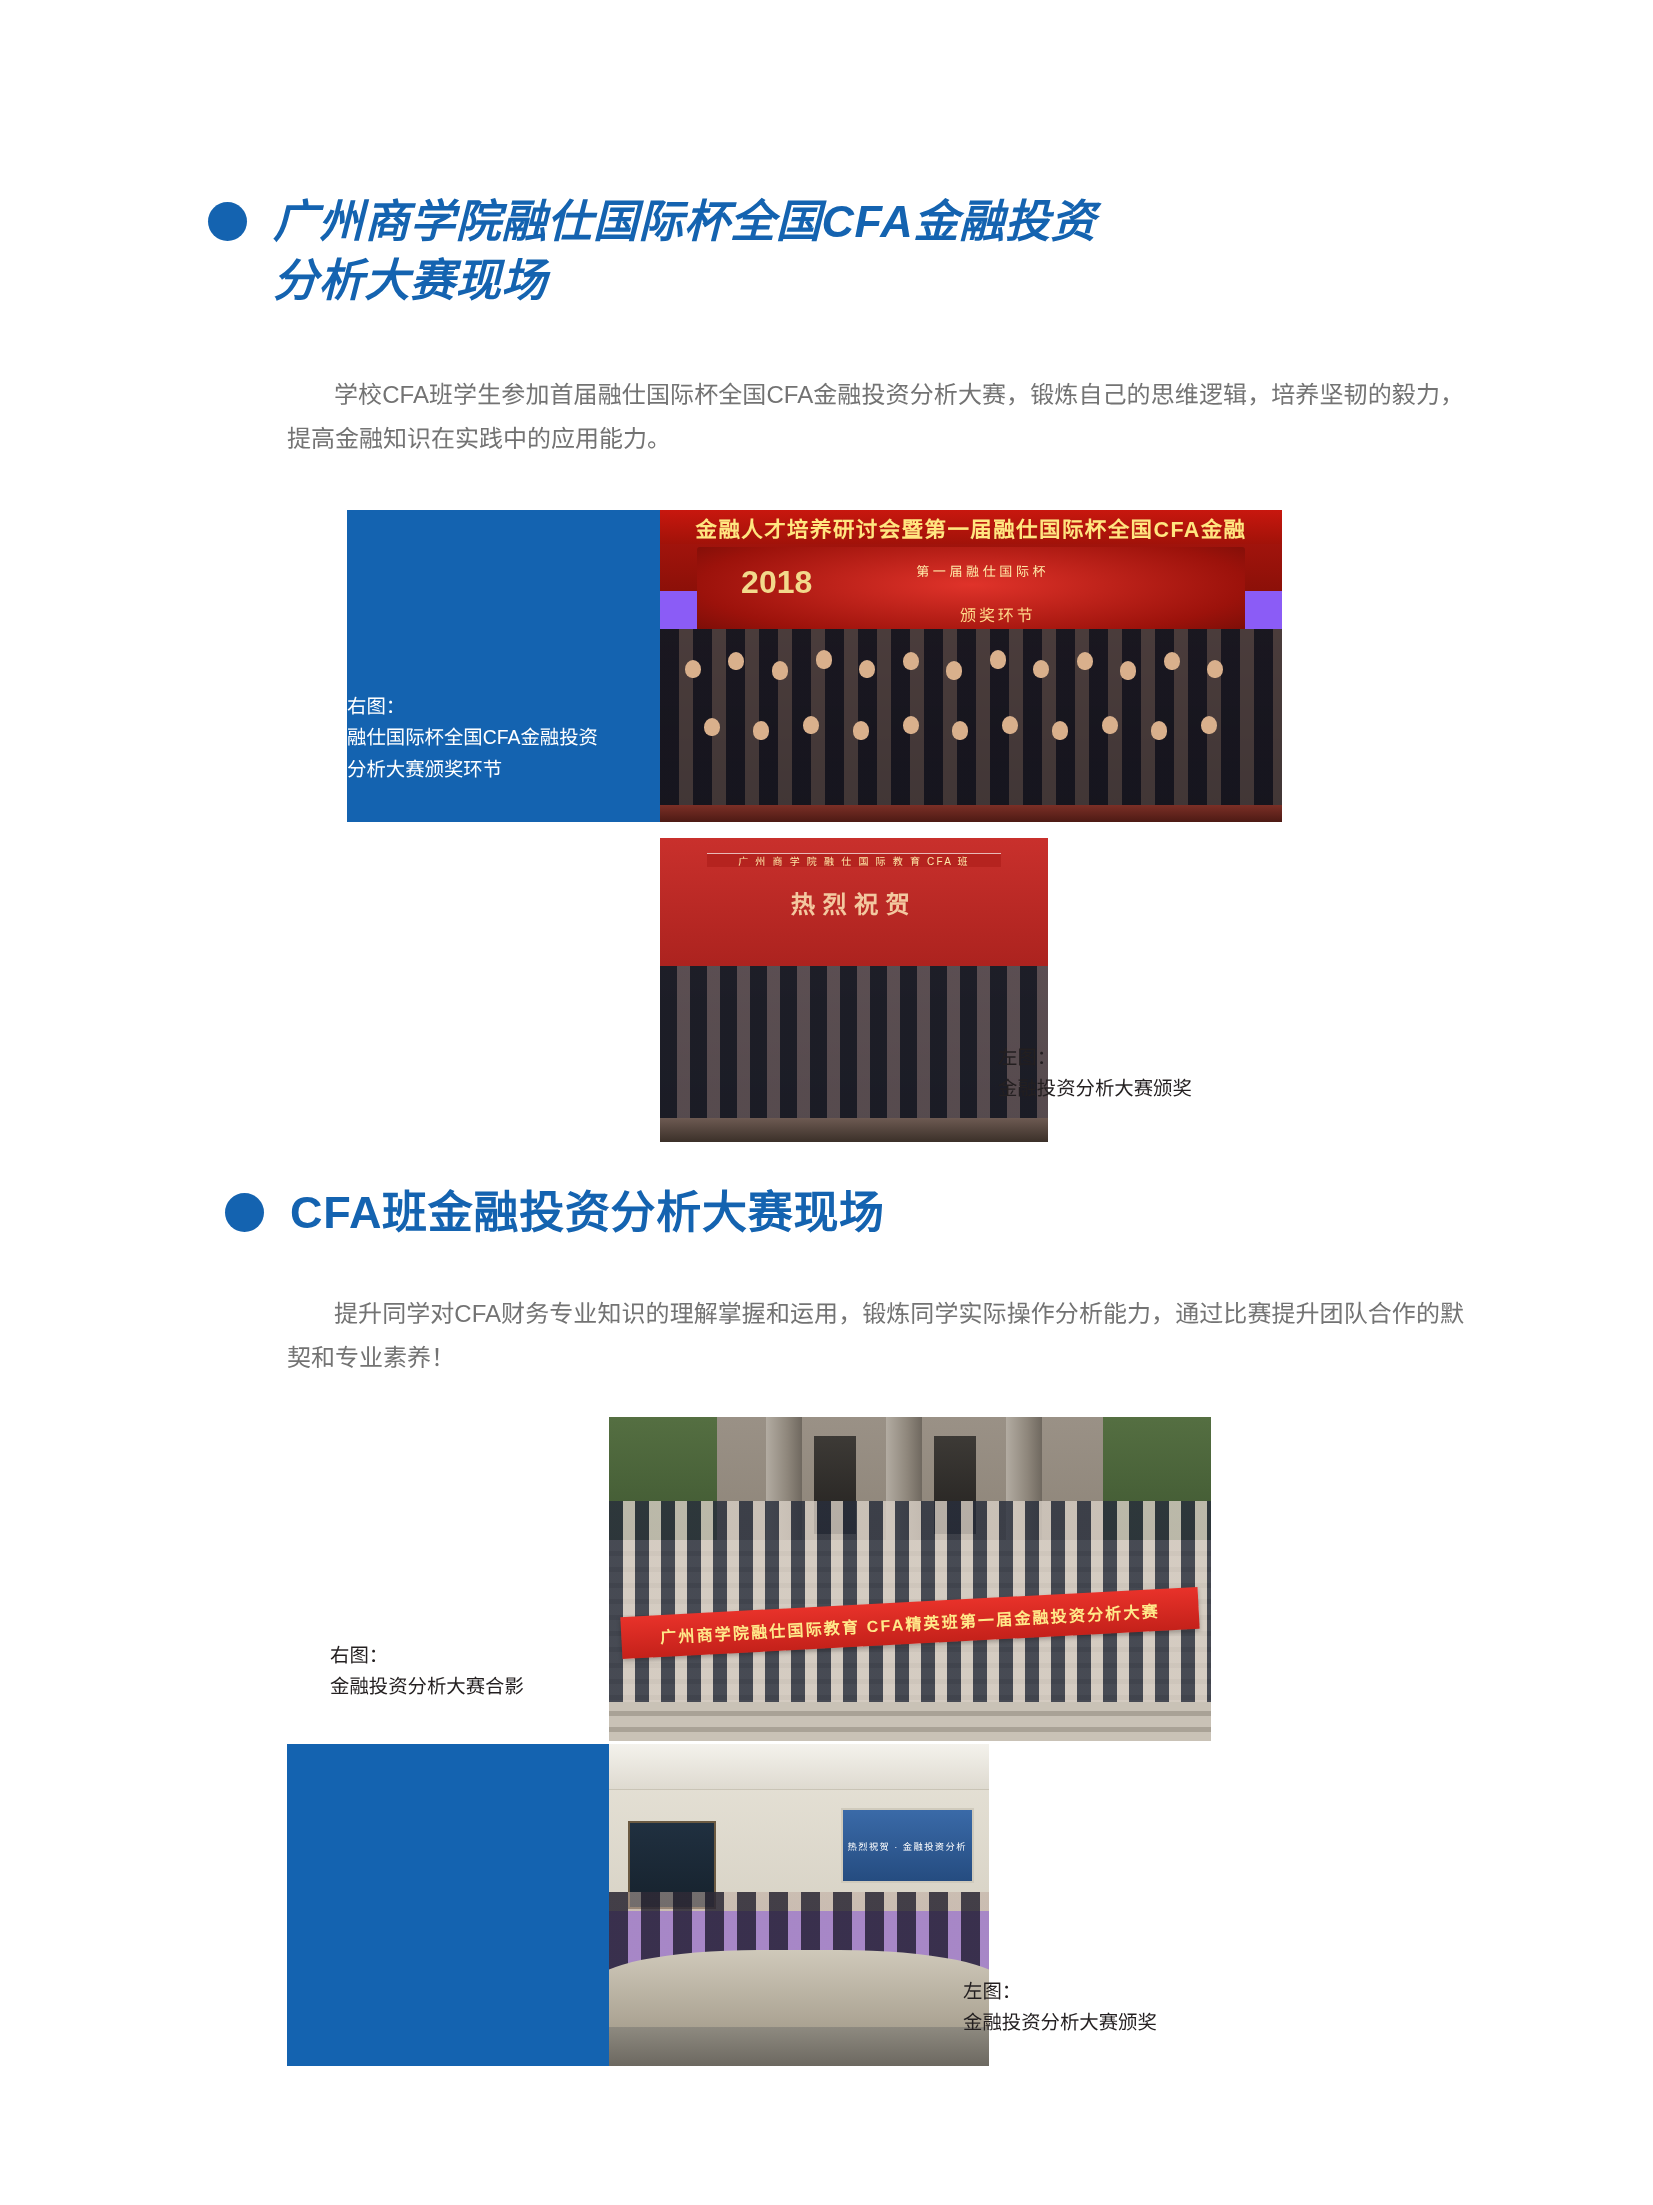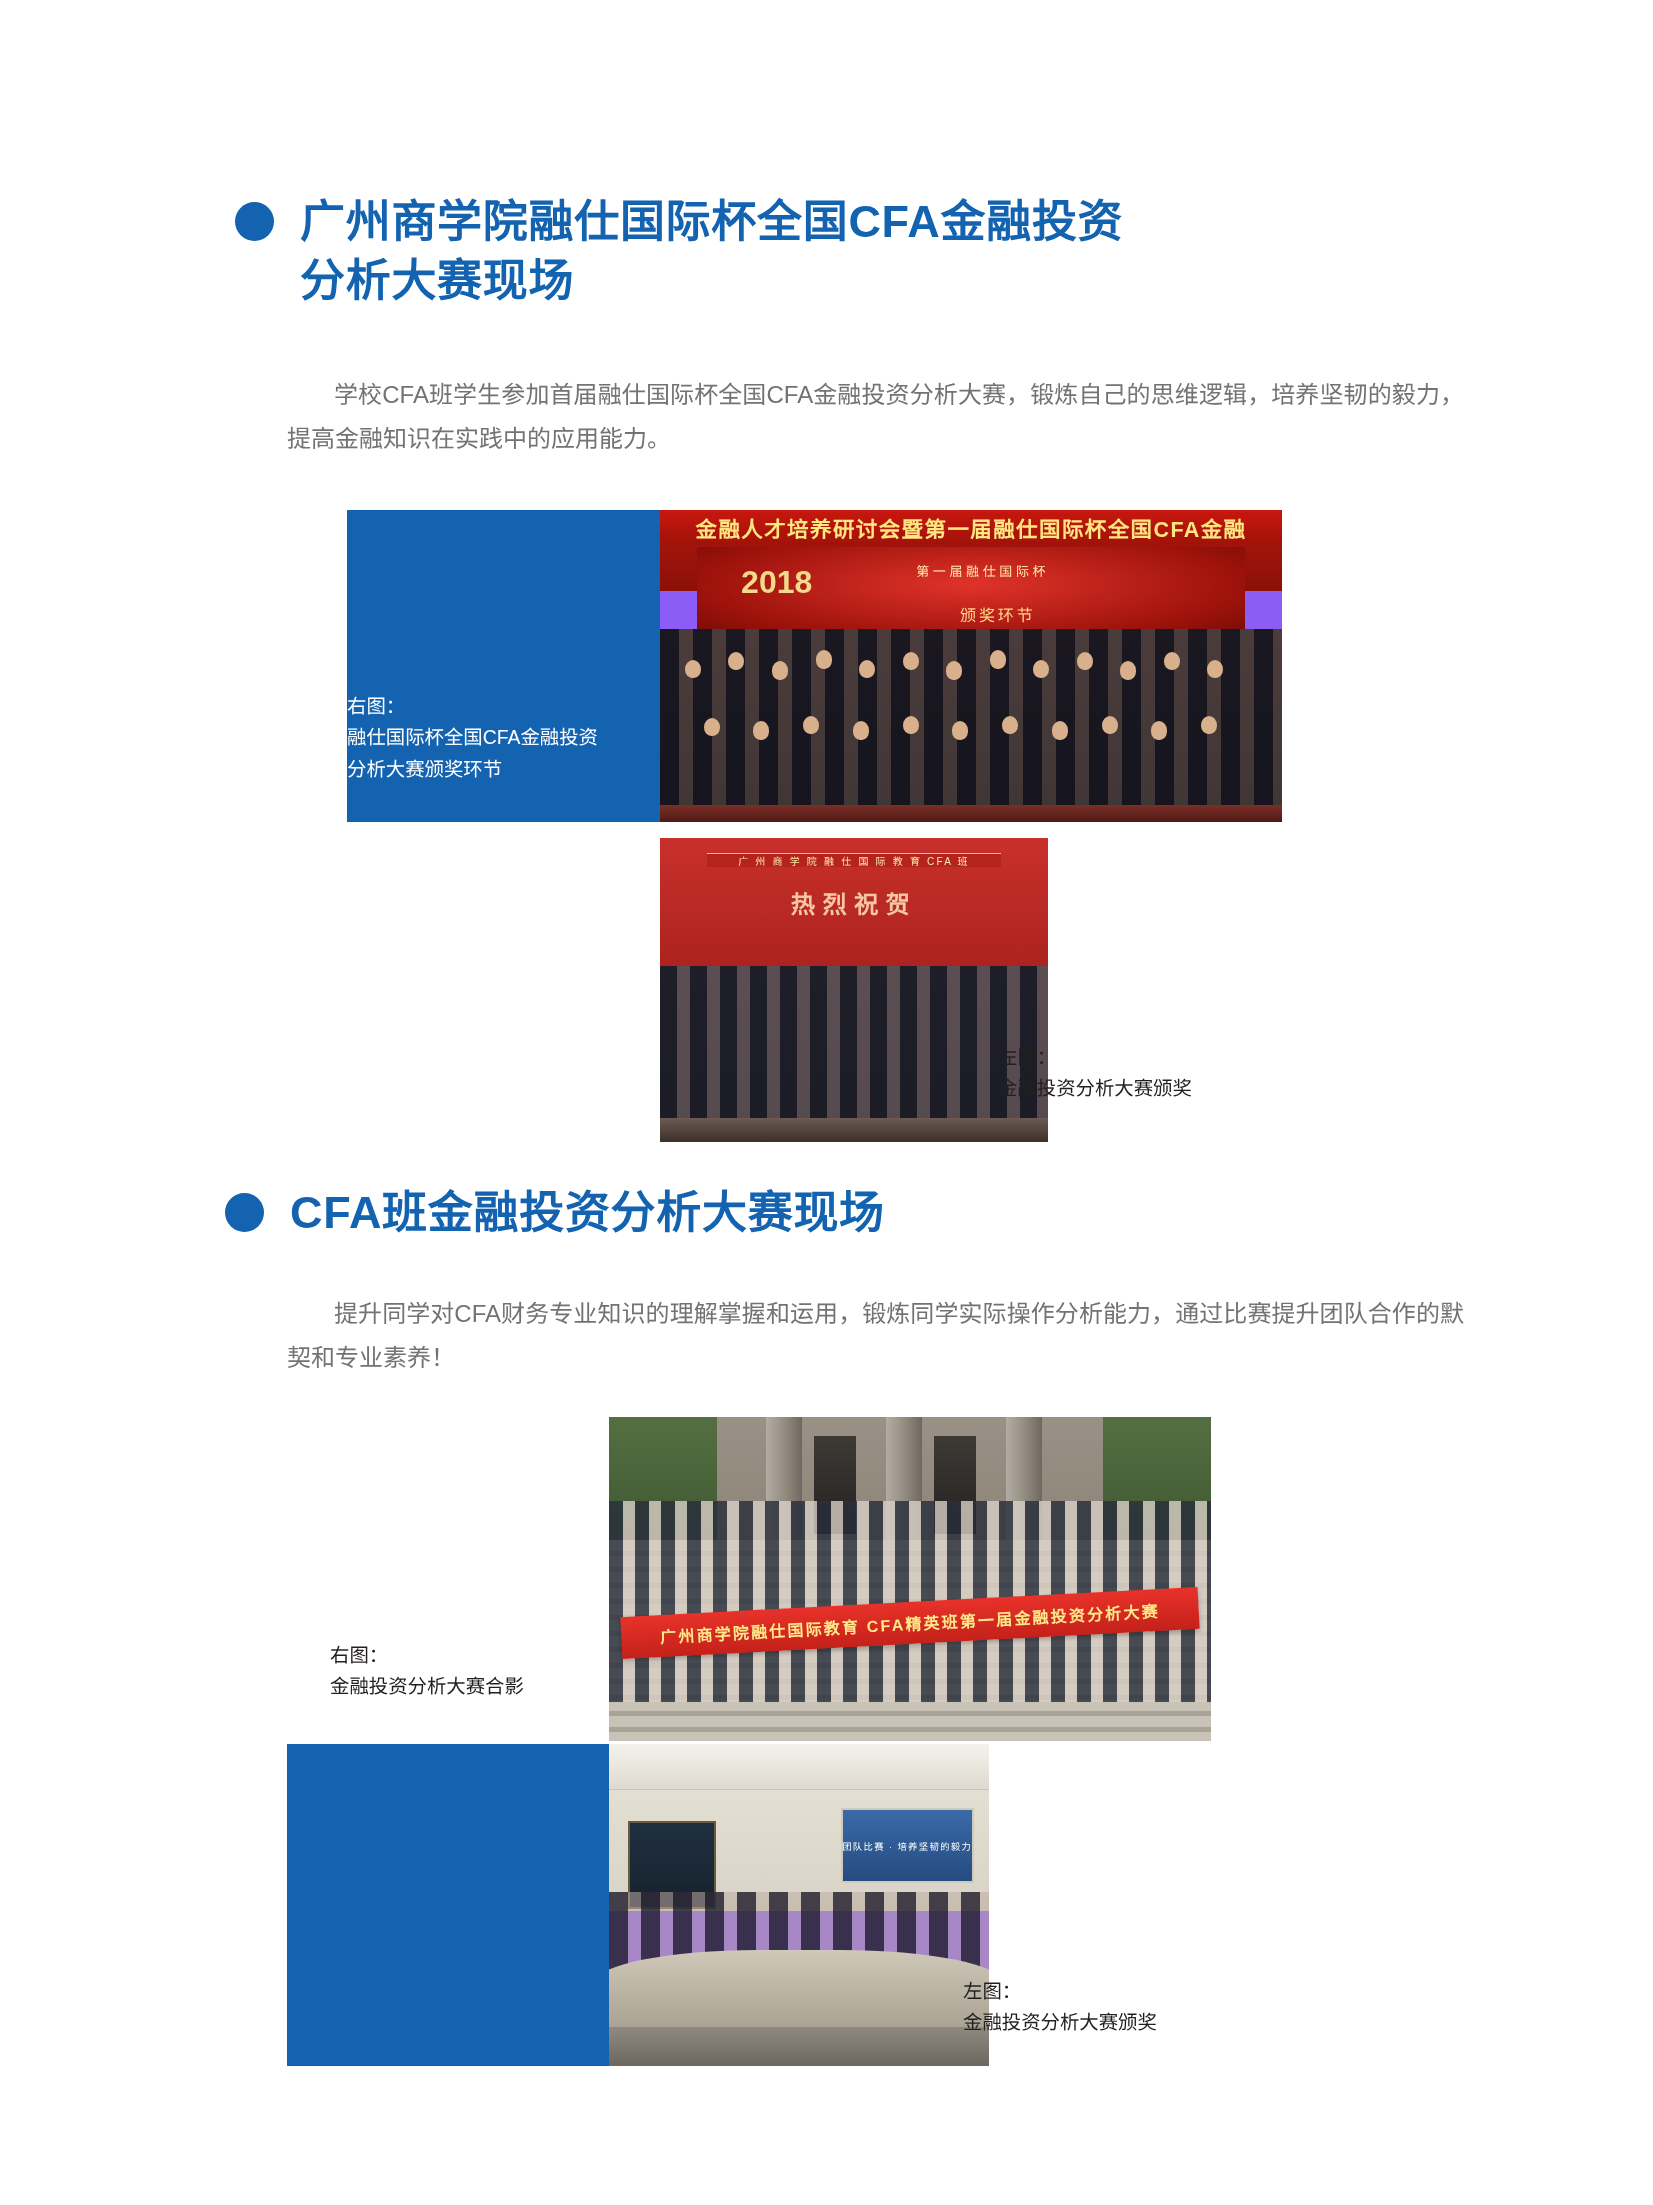--- a/index.html
+++ b/index.html
@@ -249,21 +249,21 @@
       repeating-linear-gradient(90deg,
         rgba(46,42,54,.88) 0px, rgba(46,42,54,.88) 18.7px,
         rgba(190,170,160,.55) 18.7px, rgba(190,170,160,.55) 32px);
   }
 </style>
 </head>
 <body>
 
 <div class="page">
 
-  <div class="section-head" style="left:235px; top:192px; width:1149px;">
+  <div class="section-head" style="left:208px; top:192px; width:1149px;font-style:italic;">
     <div class="bullet"></div>
     <div class="head-text">广州商学院融仕国际杯全国CFA金融投资
 分析大赛现场</div>
   </div>
 
   <div class="para" style="left:287px; top:373px; width:1177px;">学校CFA班学生参加首届融仕国际杯全国CFA金融投资分析大赛，锻炼自己的思维逻辑，培养坚韧的毅力，提高金融知识在实践中的应用能力。</div>
 
   <div class="blue-panel" style="left:347px; top:510px; width:313px; height:312px;"></div>
   <div class="cap-white" style="left:347px; top:691px; width:302px;">右图：
 融仕国际杯全国CFA金融投资
@@ -350,21 +350,21 @@
   <div class="cap-dark" style="left:330px; top:1640px; width:302px;">右图：
 金融投资分析大赛合影</div>
 
   <div class="blue-panel" style="left:287px; top:1744px; width:322px; height:322px;"></div>
 
   <div class="photo p4" style="left:609px; top:1744px; width:380px; height:322px;">
     <div class="inner">
       <div class="roomwall"></div>
       <div class="ceiling"></div>
       <div class="board"></div>
-      <div class="screen">团队比赛 · 培养坚韧的毅力</div>
+      <div class="screen">热烈祝贺 · 金融投资分析</div>
       <div class="seated"></div>
       <div class="table"></div>
       <div class="floorc"></div>
     </div>
   </div>
 
   <div class="cap-dark" style="left:963px; top:1976px; width:330px;">左图：
 金融投资分析大赛颁奖</div>
 
 </div>

